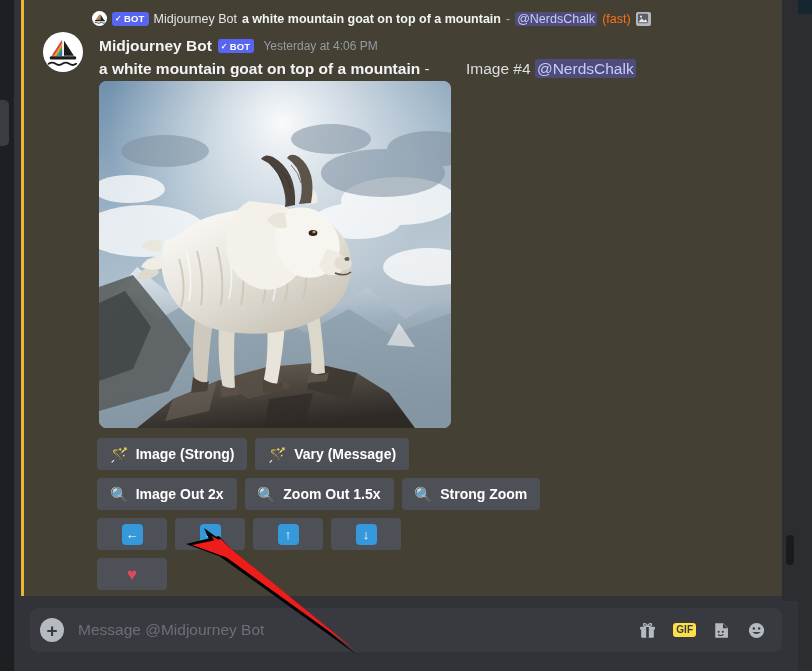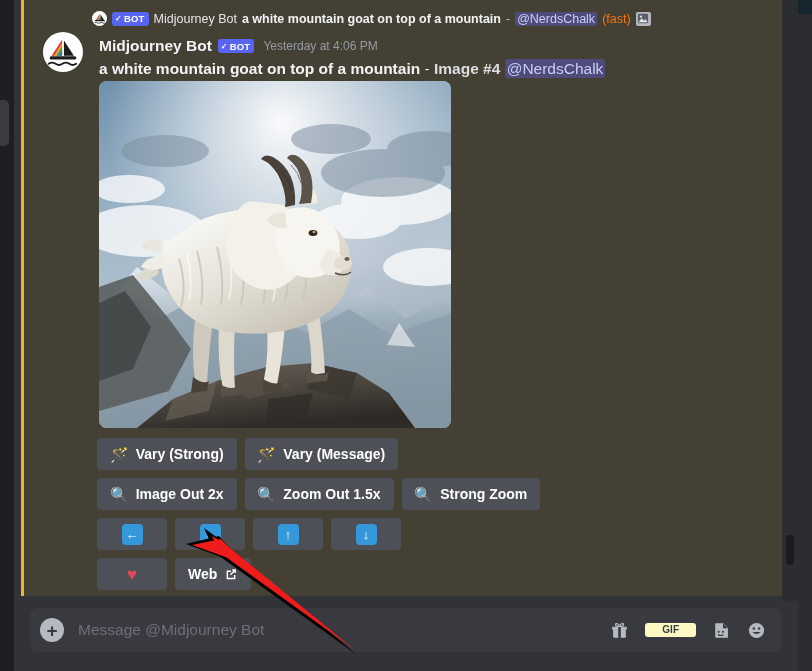--- a/index.html
+++ b/index.html
@@ -95,21 +95,21 @@
     color: #f2f3f5; font-size: 15.5px; font-weight: 700; line-height: 20px;
   }
   .timestamp { color: #949ba4; font-size: 12px; margin-left: 3px; }
 
   .msg-body {
     position: absolute; left: 85px; top: 58px;
     font-size: 15.5px; line-height: 21px; white-space: nowrap;
   }
   .msg-prompt { color: #f2f3f5; font-weight: 700; }
   .msg-dash { color: #dbdee1; font-weight: 400; }
-  .msg-imgnum { color: #dbdee1; font-weight: 700; }
+  .msg-imgnum { color: #dbdee1; font-weight: 400; margin-left: 32px; }
   .msg-mention {
     background: #4f4b7a; color: #c9cdfb; border-radius: 3px;
     padding: 1px 2px; font-weight: 500;
   }
 
   
   .gen-image {
     position: absolute; left: 85px; top: 81px;
     width: 352px; height: 347px; border-radius: 8px; overflow: hidden;
     background: #8fa3b5;
@@ -169,23 +169,23 @@
     flex: 1; background: transparent; border: none; outline: none;
     color: #84cc16; font-family: "Liberation Sans", sans-serif;
     font-size: 15.5px; margin-left: 14px;
   }
   .composer-input::placeholder { color: #6d6f78; }
   .composer-icons {
     display: flex; align-items: center; gap: 16px; margin-right: 16px;
     color: #b5bac1; flex: 0 0 auto;
   }
   .gif-box {
-    border: 0; background: #fef9c3; color: #383a40;
+    border: 0; background: #fde047; color: #383a40;
     font-size: 10px; font-weight: 700; border-radius: 3px;
-    padding: 2px 17px; line-height: 10px; cursor: pointer;
+    padding: 2px 3px; line-height: 10px; cursor: pointer;
   }
   .ico-btn { cursor: pointer; display: inline-flex; }
 
   
   .annot { position: absolute; left: 0; top: 0; width: 812px; height: 671px;
            pointer-events: none; }
 </style>
 </head>
 <body>
 
@@ -385,21 +385,21 @@
           <path d="M64 176 q-16 -2 -22 10 q12 6 24 0 Z" fill="#f0ede4"></path>
         </g>
       </svg>
     </div>
 
     <div class="btn-rows">
 
       <div class="btn-row">
         <button class="dbtn">
           <span class="emoji">🪄</span>
-          <span>Vary (Strong)</span>
+          <span>Image (Strong)</span>
         </button>
         <button class="dbtn">
           <span class="emoji">🪄</span>
           <span>Vary (Message)</span>
         </button>
       </div>
 
       <div class="btn-row">
         <button class="dbtn">
           <span class="emoji">🔍</span>
@@ -426,29 +426,20 @@
           <span class="arrow-sq">↑</span>
         </button>
         <button class="dbtn square">
           <span class="arrow-sq">↓</span>
         </button>
       </div>
 
       <div class="btn-row">
         <button class="dbtn square">
           <span class="heart">♥</span>
-        </button>
-        <button class="dbtn">
-          <span>Web</span>
-          <span class="ext-ico">
-            <svg viewBox="0 0 16 16" width="14" height="14">
-              <path d="M3 4 h5 v1.6 H4.6 v6.8 h6.8 V9 H13 v5 H3 Z" fill="#ffffff"></path>
-              <path d="M9.4 2.6 H13.6 V6.8 H12 V5.3 L7.9 9.4 L6.8 8.3 L10.9 4.2 H9.4 Z" fill="#ffffff"></path>
-            </svg>
-          </span>
         </button>
       </div>
 
     </div>
   </div>
 
   <div class="scrollbar-track"></div>
   <div class="scrollbar-thumb"></div>
 
   <div class="composer-area">

